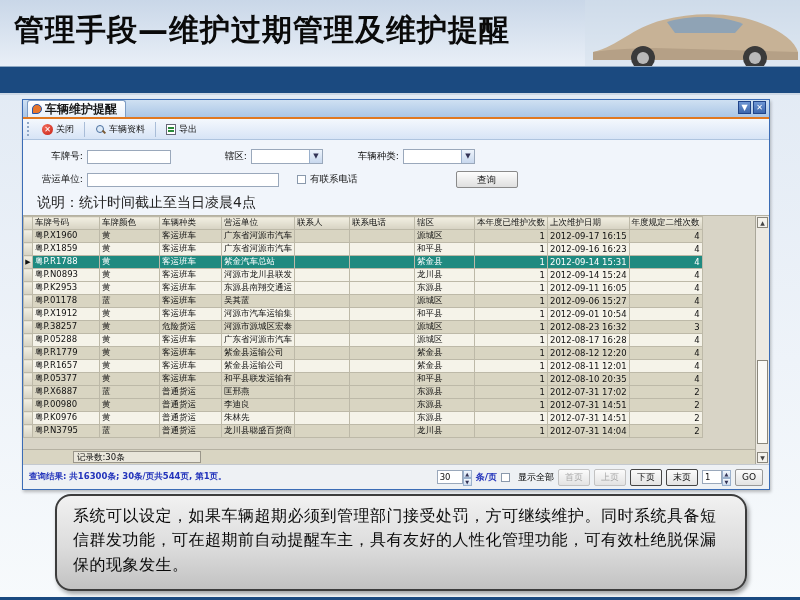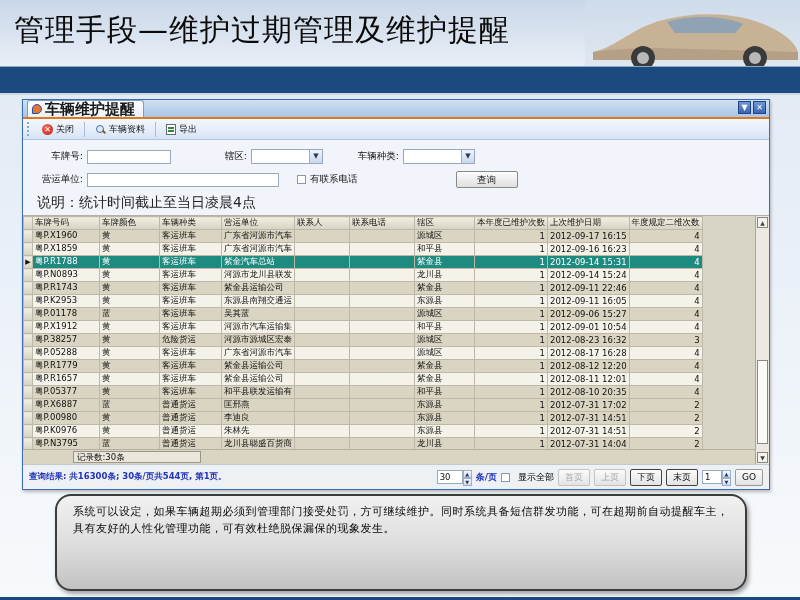--- a/index.html
+++ b/index.html
@@ -3,36 +3,36 @@
 <meta charset="utf-8">
 <style>
   * { margin:0; padding:0; box-sizing:border-box; }
   html,body { width:800px; height:600px; overflow:hidden; }
   body { font-family:"DejaVu Sans","Liberation Sans",sans-serif; position:relative;
          background:linear-gradient(180deg,#dfe8f3 0%,#eef3f9 60%,#f7fafc 100%); }
 
   
   .slide-header { position:absolute; left:0; top:0; width:800px; height:66px;
     background:linear-gradient(180deg,#c9d7e8 0%,#e9eff7 100%); overflow:hidden; }
-  .slide-title { position:absolute; left:14px; top:10px; font-size:30px; font-weight:normal;
+  .slide-title { position:absolute; left:14px; top:10px; font-size:30px; font-weight:bold;
     color:#0a0a0a; letter-spacing:1px; white-space:nowrap; }
   .car-art { position:absolute; right:0; top:0; }
   .blue-band { position:absolute; left:0; top:66px; width:800px; height:29px; background:#1b4a80;
     border-top:1px solid #8fa9c4; border-bottom:2px solid #cdd8e5; }
   .bottom-line { position:absolute; left:0; bottom:0; width:800px; height:3px; background:#1b4a80; }
 
   
   .app-window { position:absolute; left:22px; top:99px; width:748px; height:391px;
     background:#f1f5fb; border:1px solid #3b6cb5; box-shadow:1px 2px 3px rgba(0,0,0,.25);
     display:flex; flex-direction:column; }
   .tab-bar { height:19px; background:linear-gradient(180deg,#cfe0f2,#aac6e6); display:flex;
     align-items:flex-end; border-bottom:2px solid #e07820; flex:0 0 auto; }
   .tab { display:flex; align-items:center; gap:3px; background:linear-gradient(180deg,#ffffff,#e8f0fa);
     border:1px solid #7d9cc4; border-bottom:none; border-radius:3px 3px 0 0; height:17px;
-    margin-left:4px; padding:0 8px 0 4px; font-size:15px; font-weight:bold; color:#1a1a1a; }
+    margin-left:4px; padding:0 8px 0 4px; font-size:12px; font-weight:bold; color:#1a1a1a; }
   .tab-icon { width:10px; height:10px; border-radius:50% 50% 50% 0; background:#e8762c;
     border:1px solid #2255aa; display:inline-block; }
   .win-controls { margin-left:auto; display:flex; gap:2px; padding:0 3px 3px 0; }
   .win-btn { width:13px; height:13px; background:linear-gradient(180deg,#6f97d4,#3c66ad);
     border:1px solid #20448a; color:#fff; font-size:8px; line-height:11px; text-align:center; }
 
   .toolbar { height:21px; background:linear-gradient(180deg,#f4f8fd,#d7e4f6);
     border-bottom:1px solid #aec4df; display:flex; align-items:center; padding:0 4px; gap:4px; flex:0 0 auto; }
   .grip { width:3px; height:14px; border-left:2px dotted #8fa7c6; margin-right:2px; }
   .tbtn { display:flex; align-items:center; gap:3px; font-size:9px; color:#111;
@@ -101,21 +101,21 @@
   .pbtn { height:17px; padding:0 6px; font-size:9px; line-height:15px; background:linear-gradient(180deg,#fbfbfb,#e3e3e3);
     border:1px solid #999; border-radius:2px; color:#111; }
   .pbtn.disabled { color:#aaa; border-color:#c2c2c2; }
   .pbtn.strong { border:1px solid #444; }
 
   
   .note-box { position:absolute; left:55px; top:494px; width:692px; height:97px;
     background:linear-gradient(180deg,#f1f1f1 0%,#dcdcdc 55%,#c2c2c2 100%);
     border:2px solid #3c3c3c; border-radius:16px; box-shadow:2px 3px 4px rgba(0,0,0,.35);
     padding:8px 16px; }
-  .note-text { font-size:11px; color:#090909; line-height:1.53; letter-spacing:.5px; }
+  .note-text { font-size:16px; color:#090909; line-height:1.53; letter-spacing:.5px; }
 </style>
 </head>
 <body>
 
 <div class="slide-header">
   <svg class="car-art" width="215" height="70" viewBox="0 0 215 70">
     <rect x="0" y="0" width="215" height="70" fill="#d3dfec" opacity="0.5"></rect>
     <path d="M8,52 C34,46 46,28 78,20 C112,11 152,13 178,24 C198,32 210,42 213,52 L213,60 L8,60 Z" fill="#c7b296"></path>
     <path d="M82,22 C104,15 138,15 158,24 L150,33 L90,33 Z" fill="#8fa3b5"></path>
     <path d="M8,52 C30,49 50,48 70,48 L213,52 L213,60 L8,60 Z" fill="#b5a086"></path>
@@ -243,33 +243,20 @@
             <td class="rowhdr"></td>
             <td class="c0">粤P.N0893</td>
             <td class="c1">黄</td>
             <td class="c2">客运班车</td>
             <td class="c3">河源市龙川县联发</td>
             <td class="c4"></td>
             <td class="c5"></td>
             <td class="c6">龙川县</td>
             <td class="c7 num">1</td>
             <td class="c8">2012-09-14 15:24</td>
-            <td class="c9 num">4</td>
-          </tr>
-          <tr class="dark">
-            <td class="rowhdr"></td>
-            <td class="c0">粤P.R1743</td>
-            <td class="c1">黄</td>
-            <td class="c2">客运班车</td>
-            <td class="c3">紫金县运输公司</td>
-            <td class="c4"></td>
-            <td class="c5"></td>
-            <td class="c6">紫金县</td>
-            <td class="c7 num">1</td>
-            <td class="c8">2012-09-11 22:46</td>
             <td class="c9 num">4</td>
           </tr>
           <tr class="light">
             <td class="rowhdr"></td>
             <td class="c0">粤P.K2953</td>
             <td class="c1">黄</td>
             <td class="c2">客运班车</td>
             <td class="c3">东源县南翔交通运</td>
             <td class="c4"></td>
             <td class="c5"></td>

